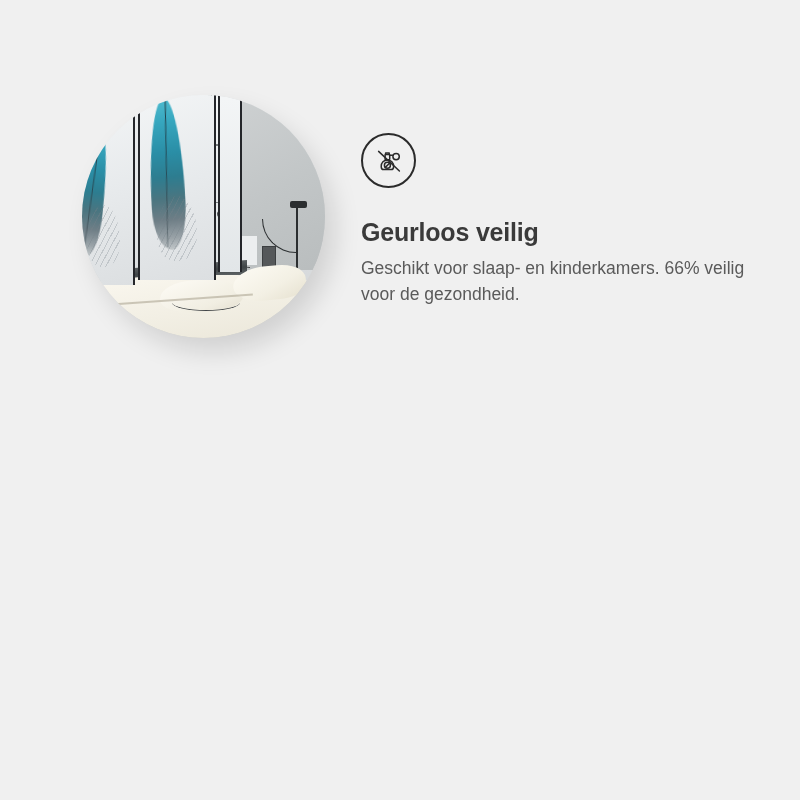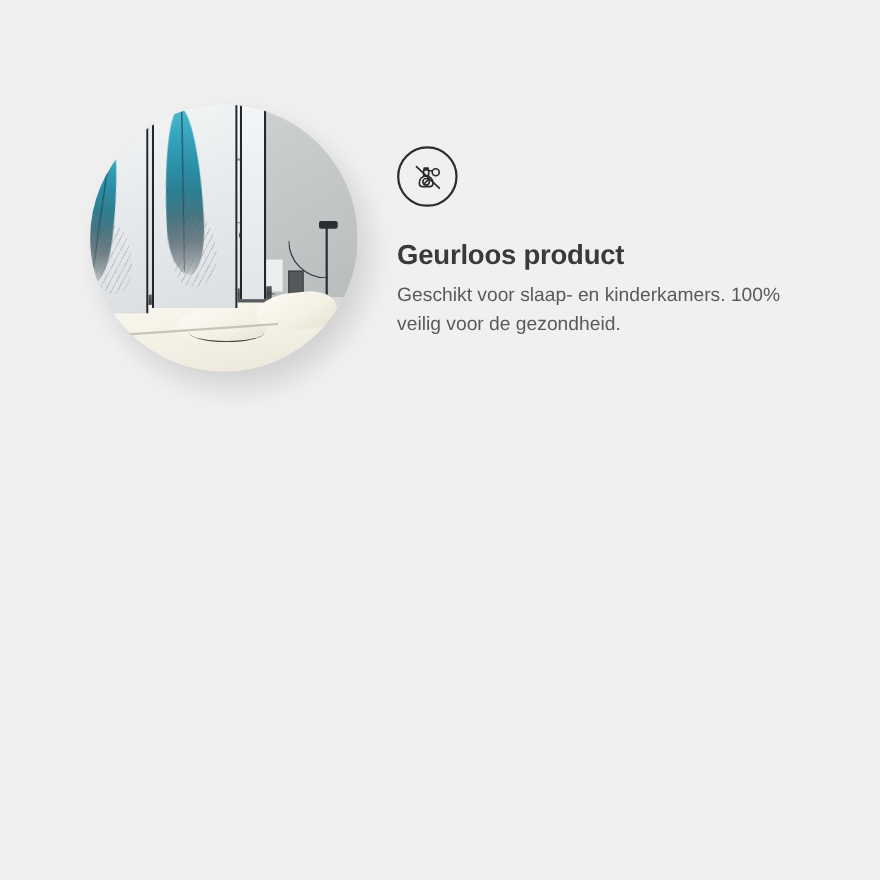--- a/index.html
+++ b/index.html
@@ -270,22 +270,22 @@
             <rect x="13.1" y="10.4" width="4.6" height="5.3" rx="0.6"></rect>
             <path d="M13.6 10.4V8.9h3.6v1.5"></path>
             <path d="M18.1 11.2h2.6"></path>
             <circle cx="24.1" cy="12.6" r="3.2"></circle>
             <circle cx="15.4" cy="21.3" r="3.0"></circle>
             <line x1="13.3" y1="23.4" x2="17.5" y2="19.2"></line>
           </g>
           <line x1="6.6" y1="7.4" x2="27.4" y2="27.0" stroke="#2b2b2b" stroke-width="1.5" stroke-linecap="round"></line>
         </svg>
       </div>
-      <h2 class="feature-title">Geurloos product</h2>
-      <p class="feature-desc">Geschikt voor slaap- en kinderkamers. 100% veilig voor de gezondheid.</p>
+      <h2 class="feature-title">Geurloos veilig</h2>
+      <p class="feature-desc">Geschikt voor slaap- en kinderkamers. 66% veilig voor de gezondheid.</p>
     </div>
   </section>
 
   <section class="feature" id="feature-2">
 
     
     
 
     
   </section>

